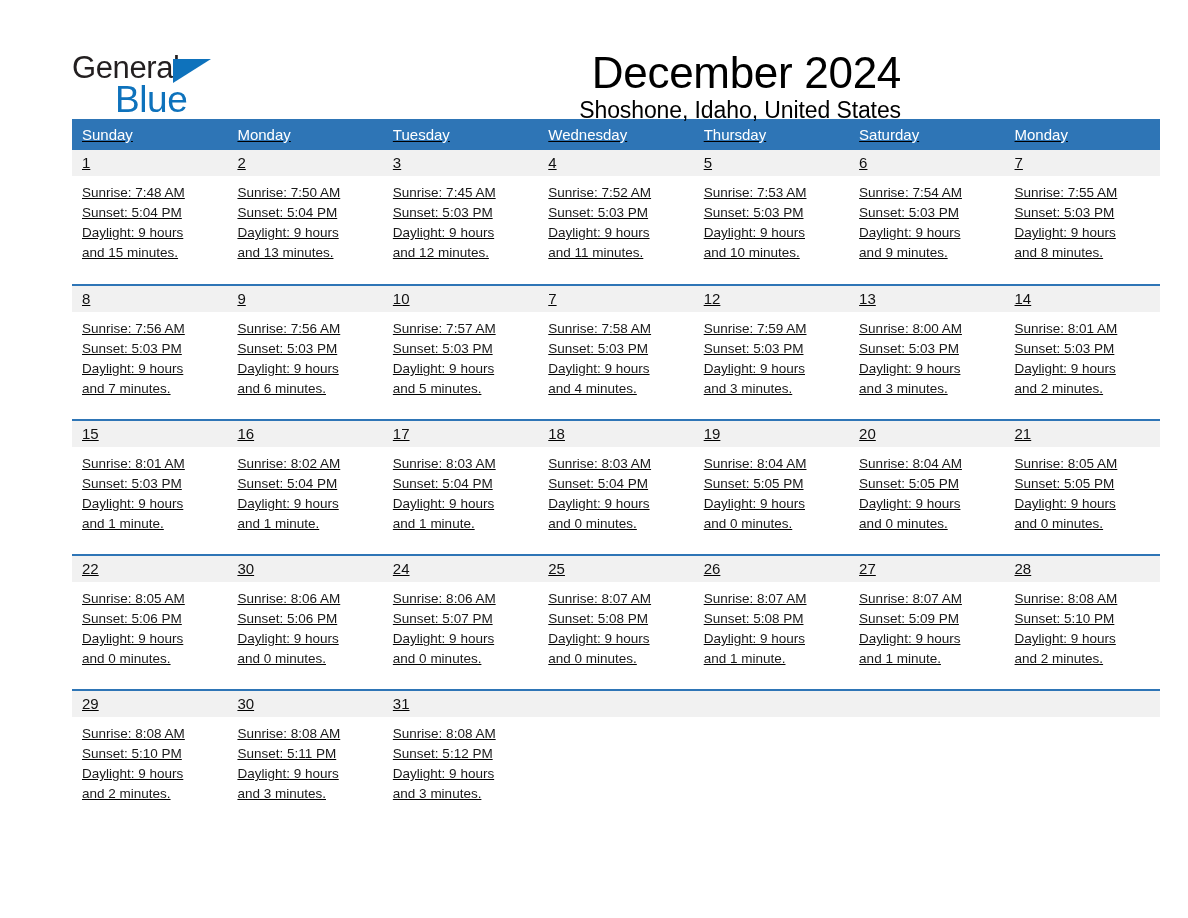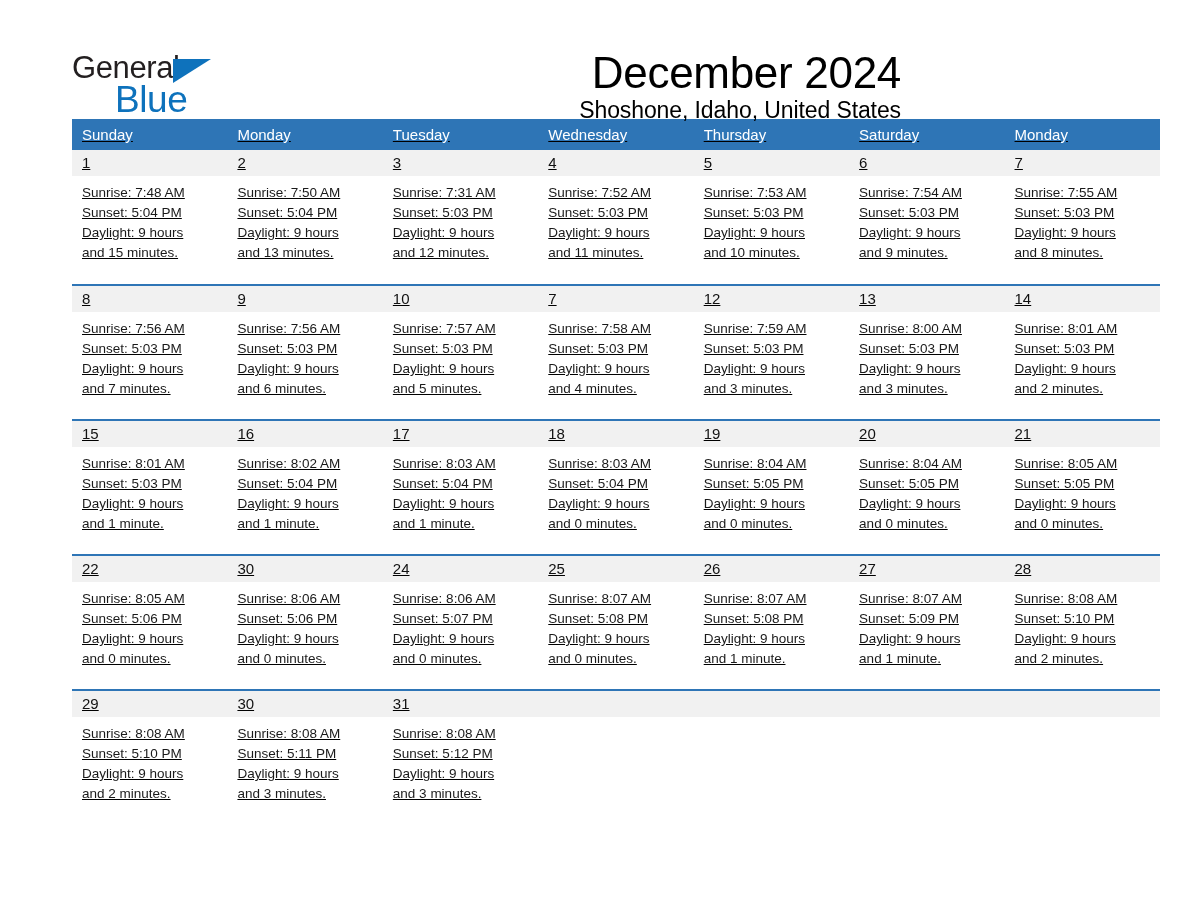--- a/index.html
+++ b/index.html
@@ -187,21 +187,21 @@
             <div class="cell-body">
               <div class="cell-line">Sunrise: 7:50 AM</div>
               <div class="cell-line">Sunset: 5:04 PM</div>
               <div class="cell-line">Daylight: 9 hours</div>
               <div class="cell-line">and 13 minutes.</div>
             </div>
           </td>
           <td>
             <div class="daynum">3</div>
             <div class="cell-body">
-              <div class="cell-line">Sunrise: 7:31 AM</div>
+              <div class="cell-line">Sunrise: 7:45 AM</div>
               <div class="cell-line">Sunset: 5:03 PM</div>
               <div class="cell-line">Daylight: 9 hours</div>
               <div class="cell-line">and 12 minutes.</div>
             </div>
           </td>
           <td>
             <div class="daynum">4</div>
             <div class="cell-body">
               <div class="cell-line">Sunrise: 7:52 AM</div>
               <div class="cell-line">Sunset: 5:03 PM</div>

